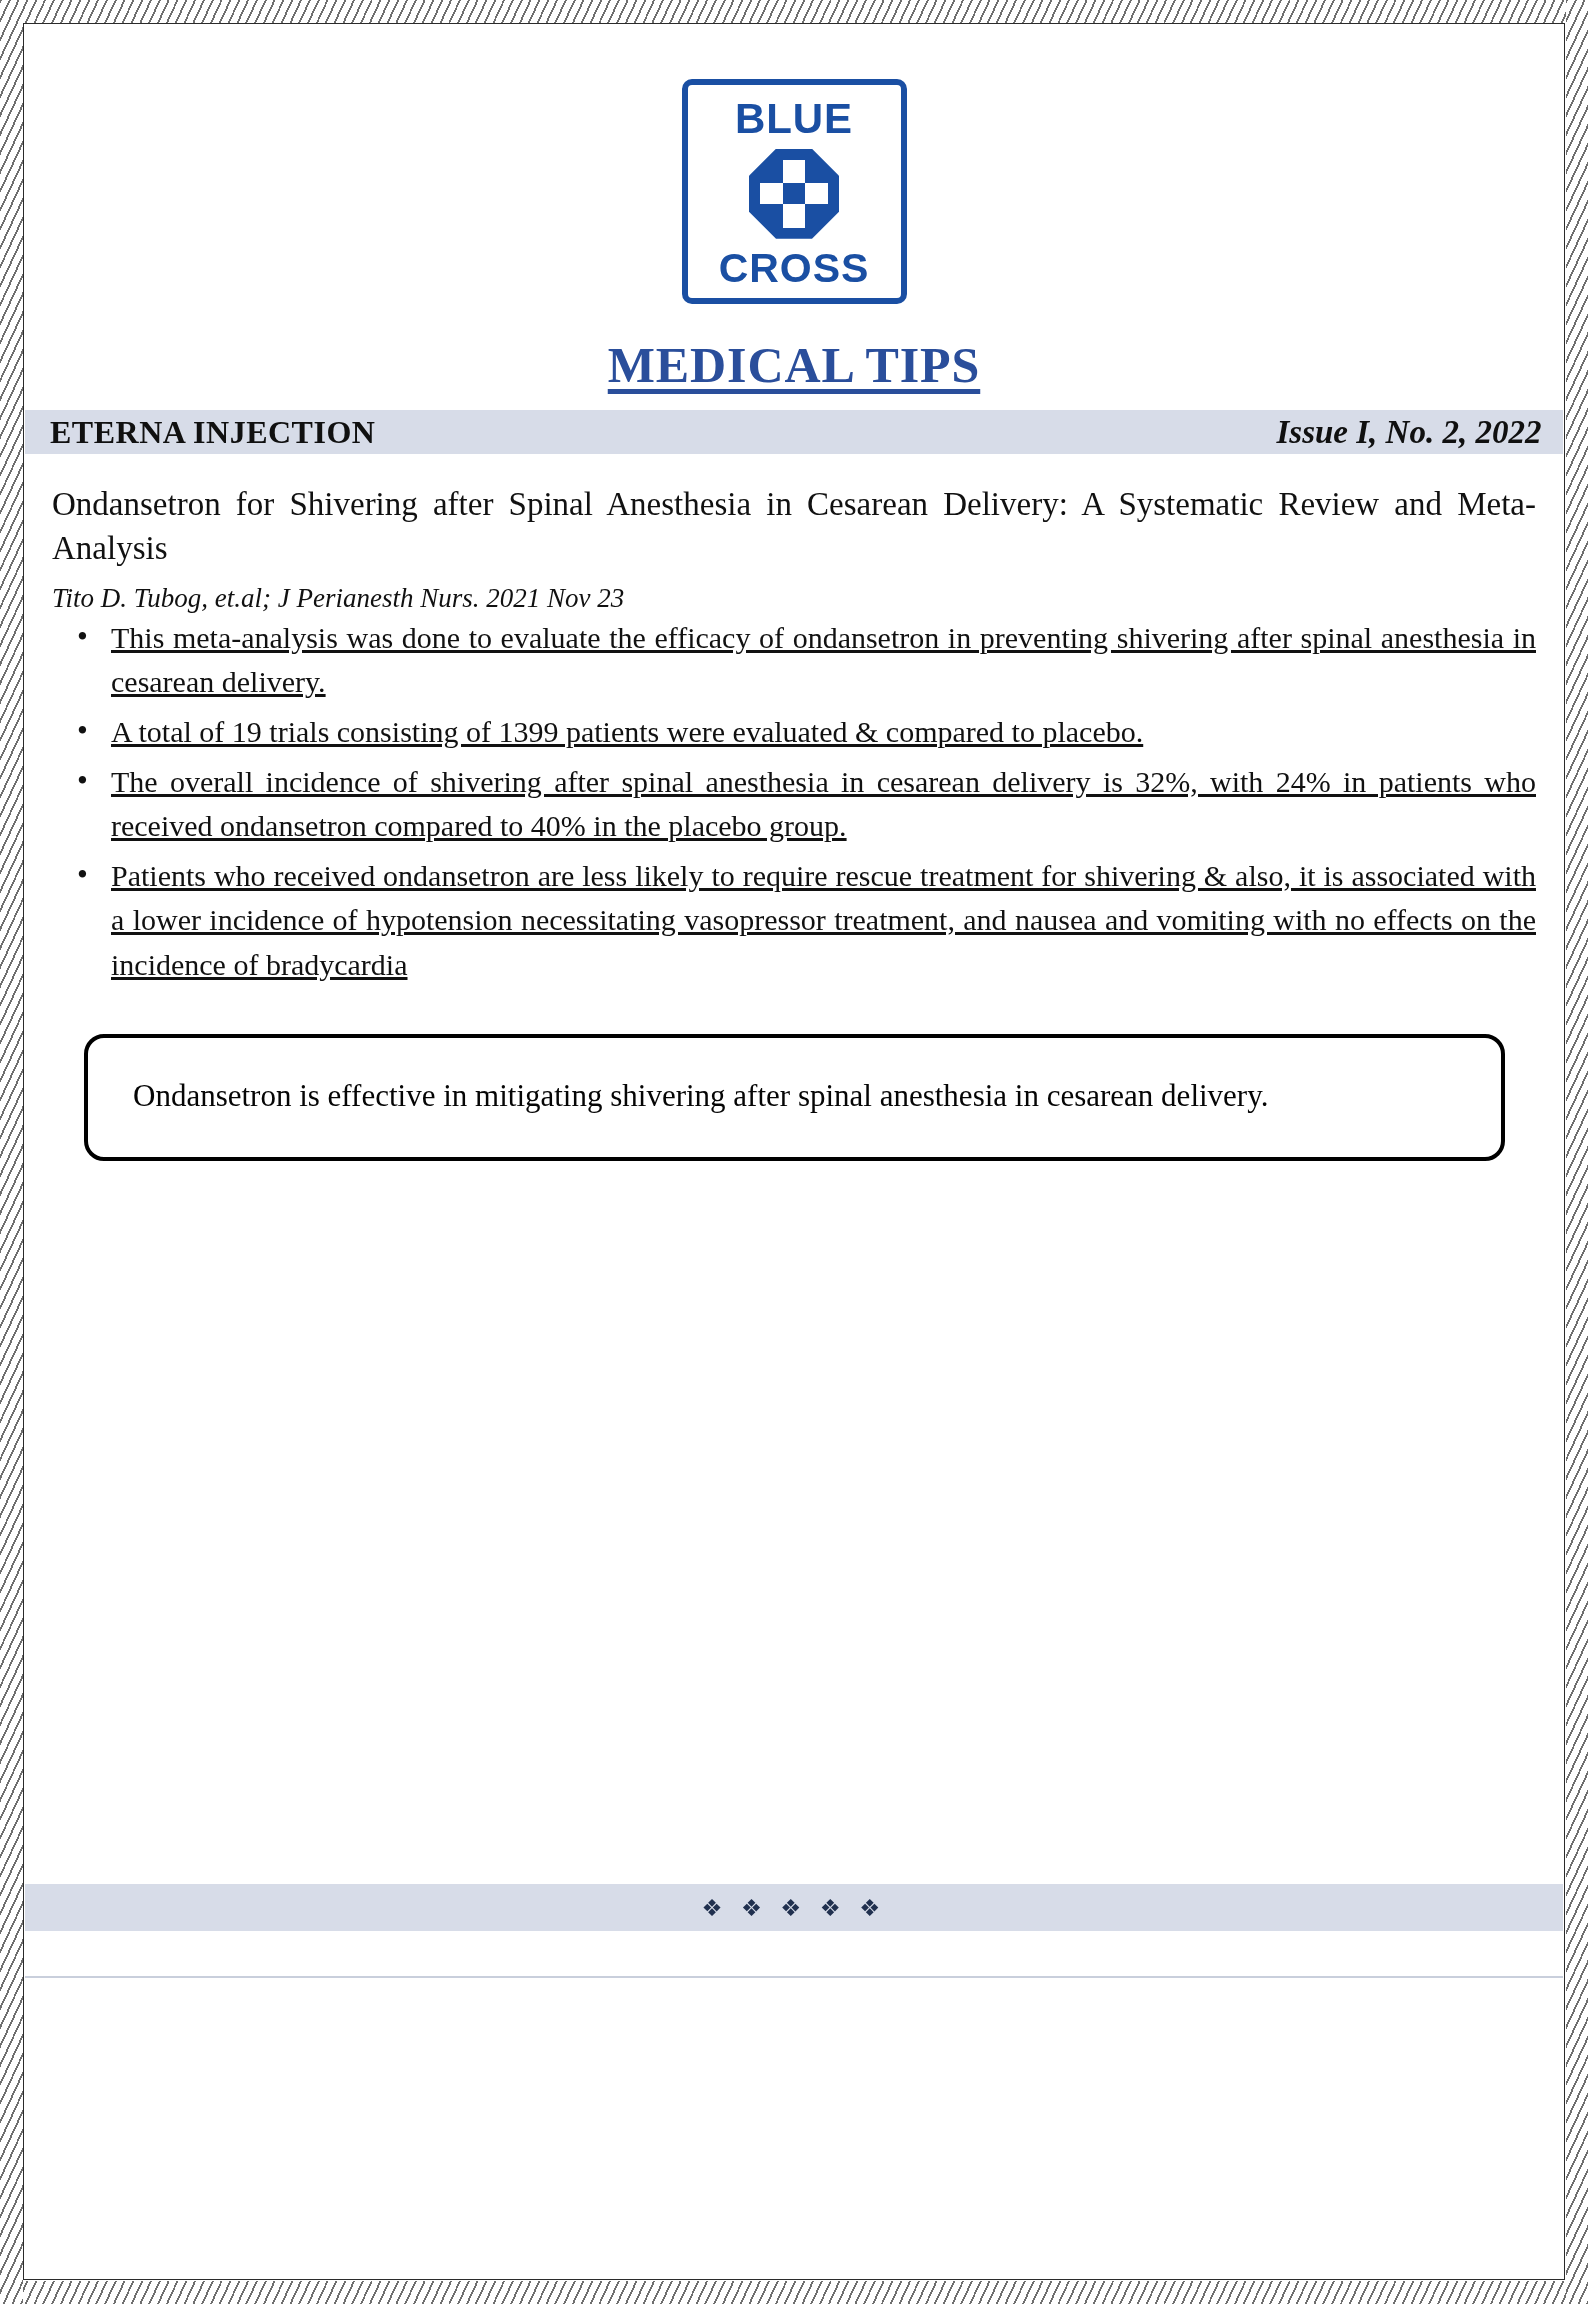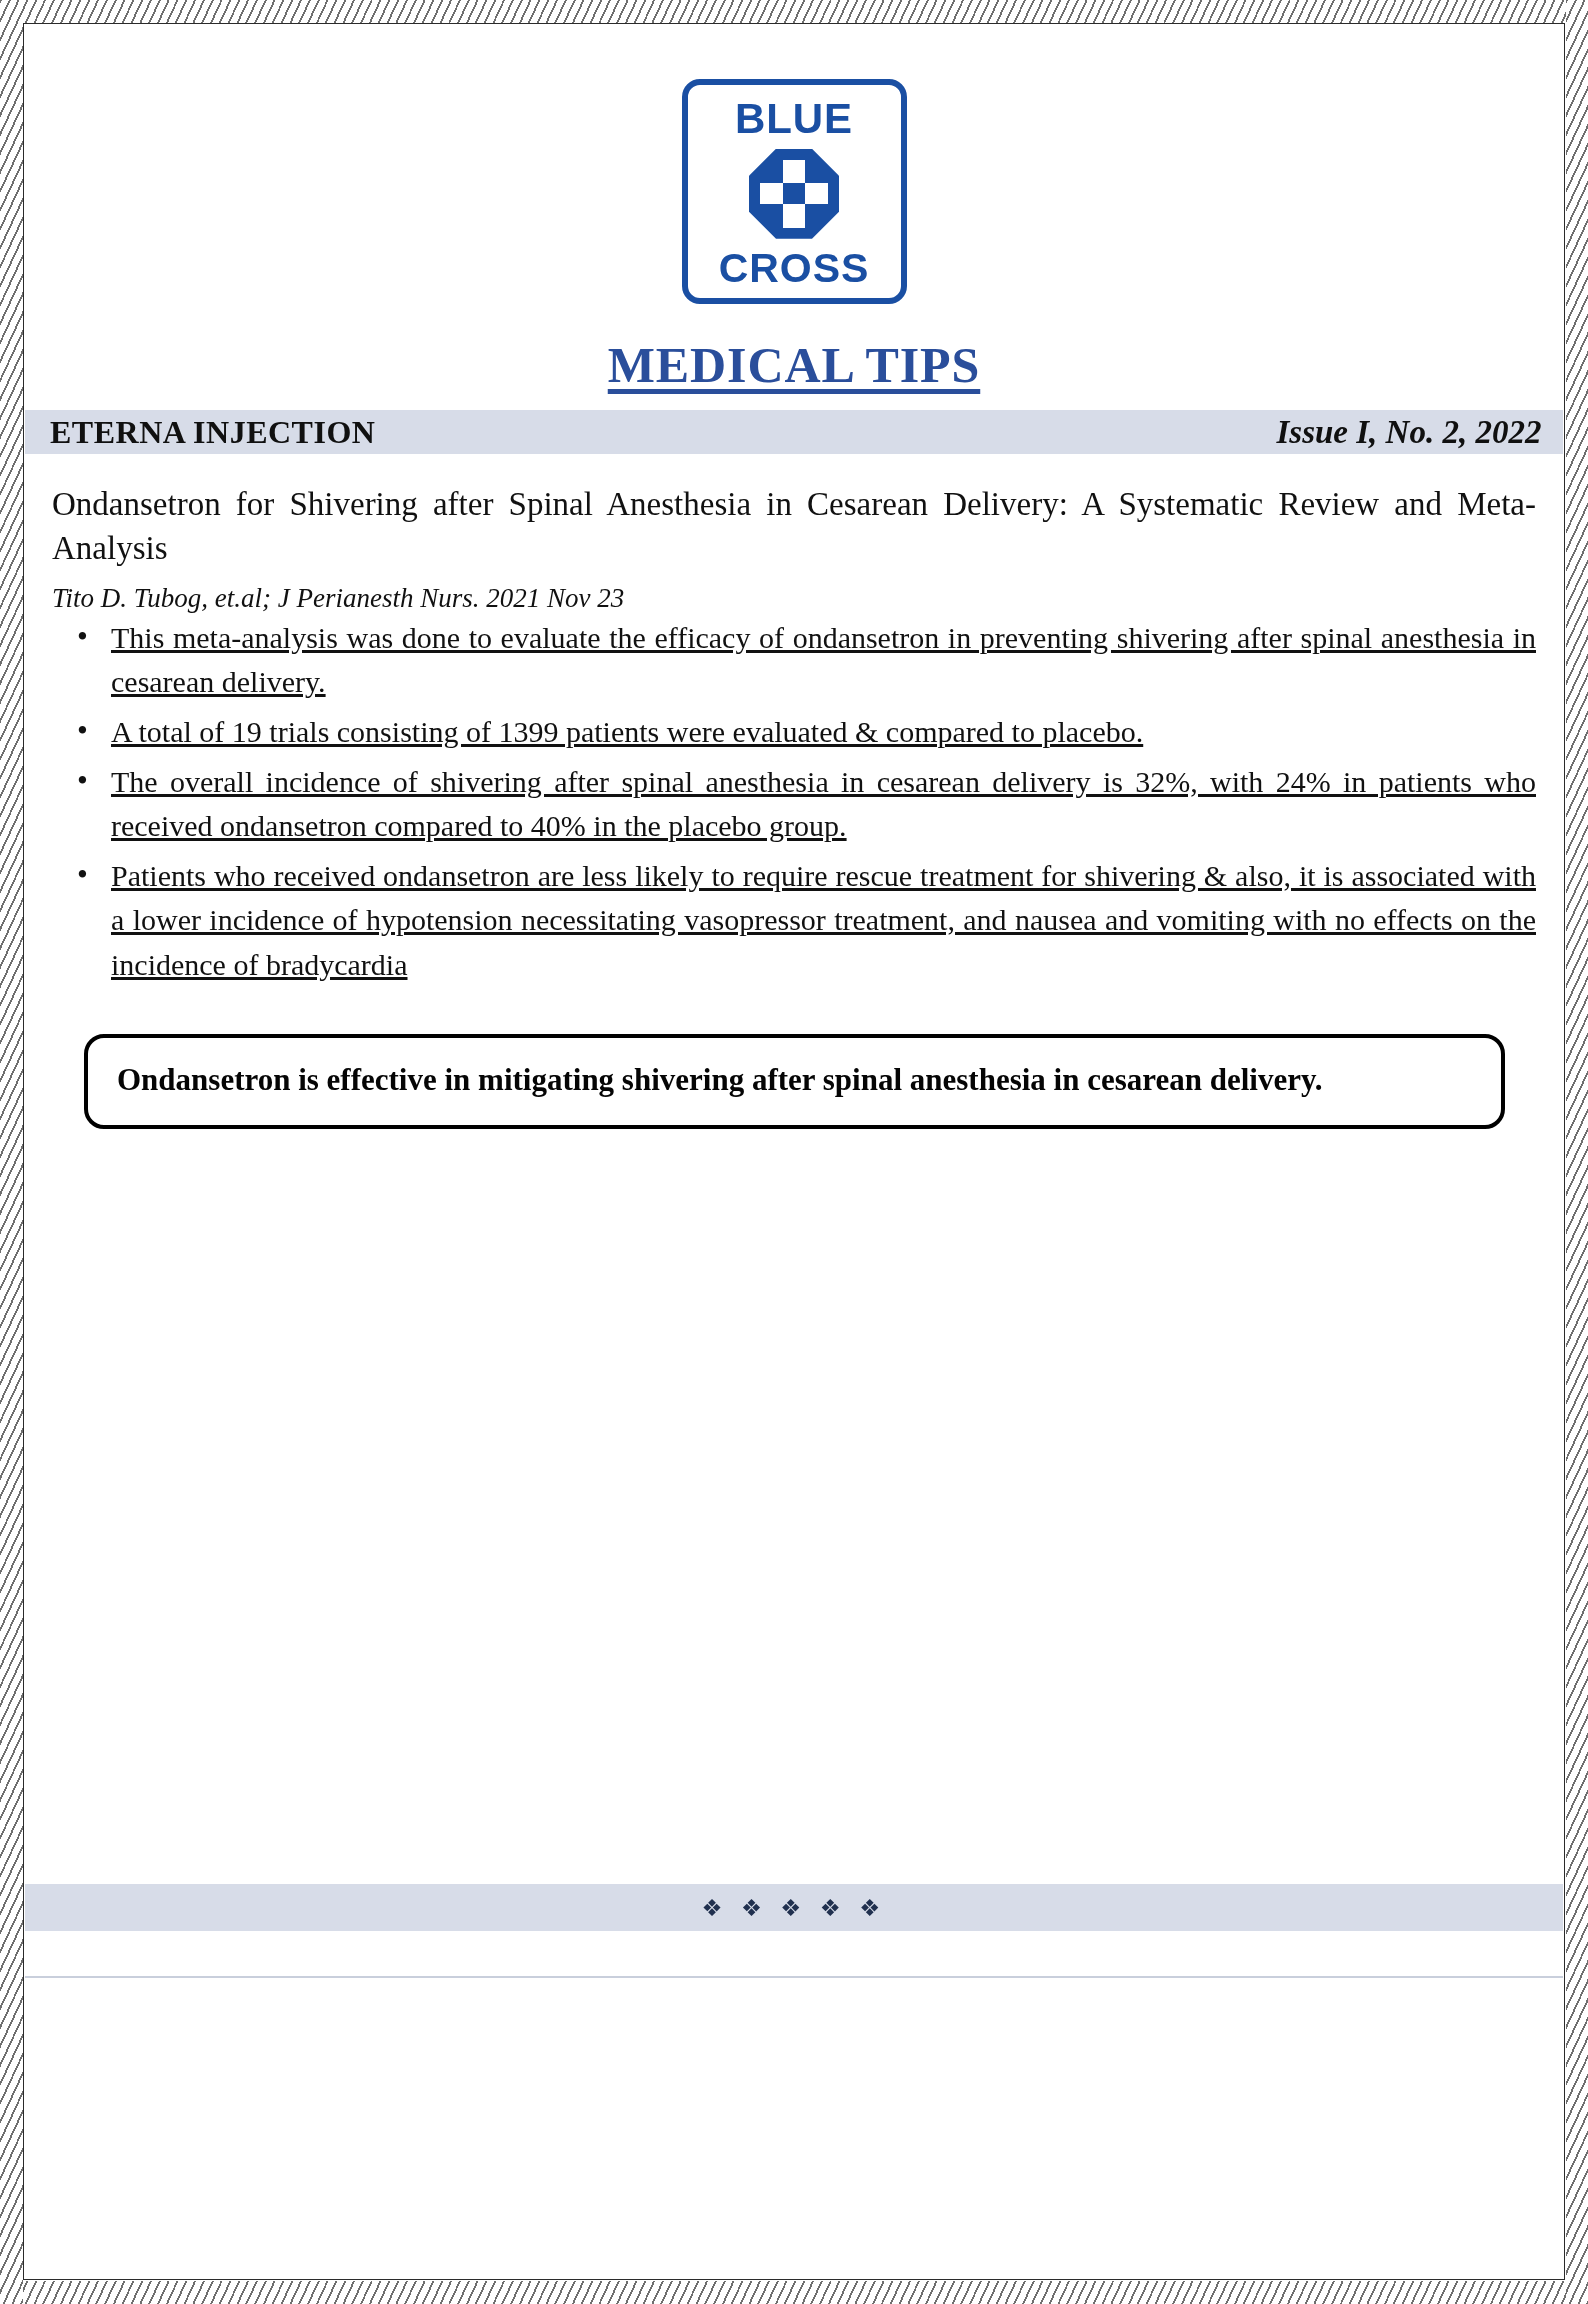--- a/index.html
+++ b/index.html
@@ -62,21 +62,21 @@
   .logo-wrap {
     width: 100%;
     display: flex;
     justify-content: center;
     padding-top: 54px;
   }
   .logo {
     width: 225px;
     height: 225px;
     border: 6.3px solid #1a4fa3;
-    border-radius: 18px;
+    border-radius: 10px;
     box-sizing: border-box;
     display: flex;
     flex-direction: column;
     align-items: center;
     justify-content: space-between;
     padding: 12.6px 0 9px 0;
   }
   .logo-word {
     font-family: "Liberation Sans", sans-serif;
     font-weight: bold;
@@ -200,23 +200,23 @@
 
   
   .conclusion {
     margin: 47px 31px 0 32px;
     border: 4.5px solid #000000;
     border-radius: 20px;
     padding: 20px 27px 23.4px 29px;
     box-sizing: border-box;
   }
   .conclusion p {
-    margin: 0;
+    margin: 16px;
     font-size: 31px;
-    font-weight: bold;
+    font-weight: normal;
     line-height: 1.42;
     text-align: justify;
     color: #050505;
   }
 
   
   .footer-bar {
     position: absolute;
     left: 0;
     top: 1859px;

